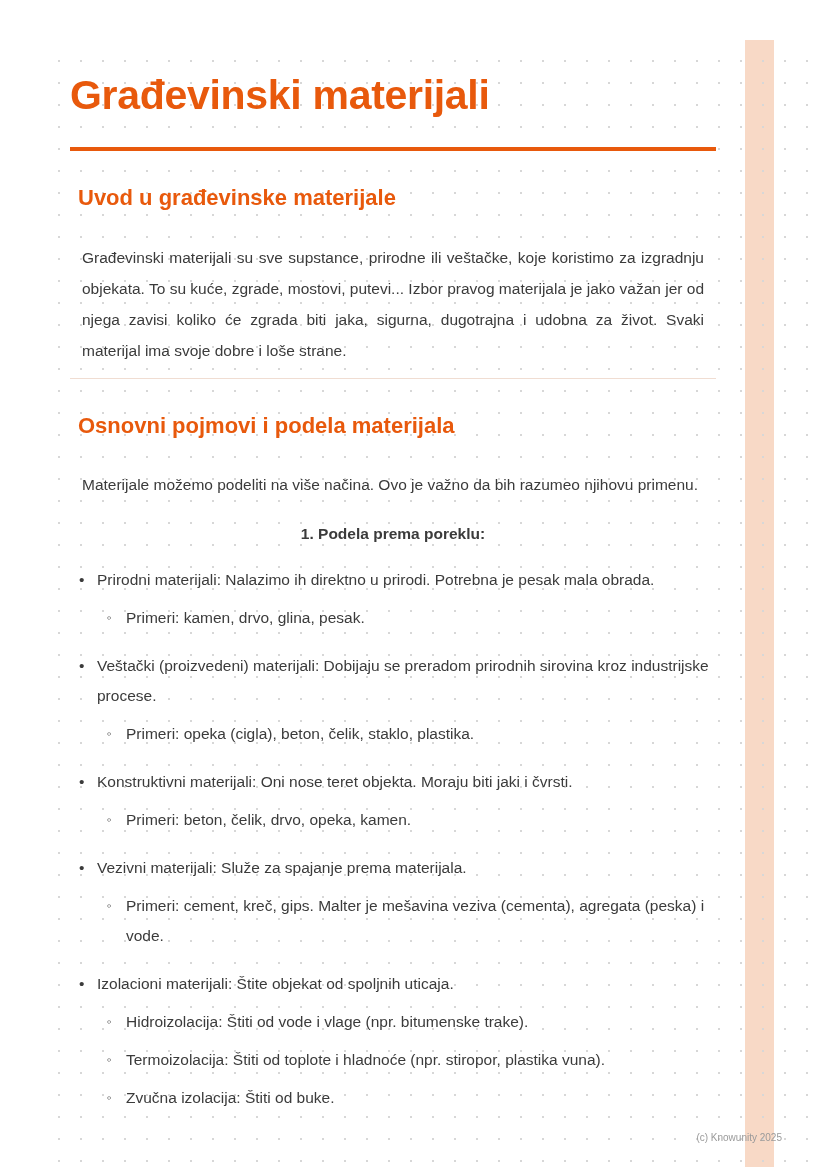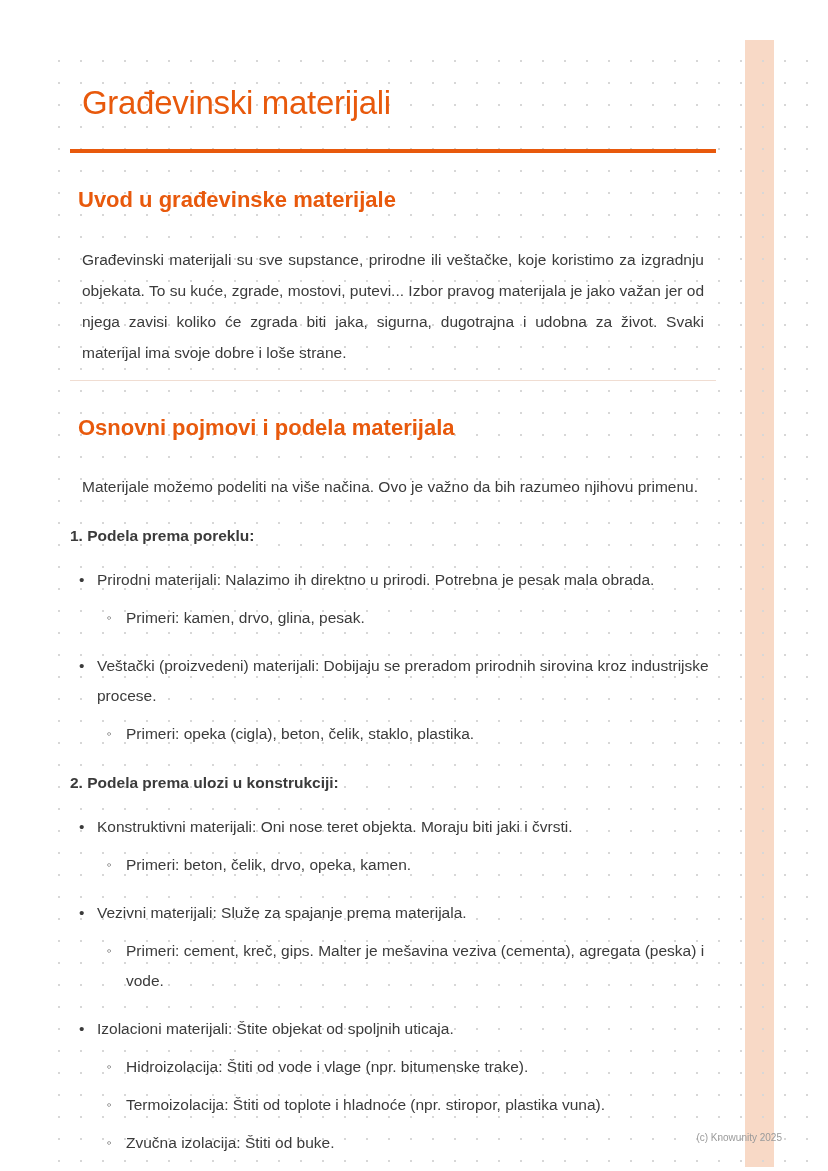--- a/index.html
+++ b/index.html
@@ -34,25 +34,25 @@
     pointer-events: none;
   }
   .content {
     position: absolute;
     left: 70px;
     width: 646px;
     top: 0;
     z-index: 2;
   }
   .doc-title {
-    margin: 12px;
+    margin: 0;
     padding-top: 70px;
-    font-size: 33px;
+    font-size: 41px;
     line-height: 1.25;
-    font-weight: normal;
+    font-weight: bold;
     letter-spacing: -0.3px;
     color: var(--accent, #e8590c);
   }
   .title-rule {
     margin-top: 26px;
     height: 4px;
     background: var(--accent, #e8590c);
     border: none;
   }
   .section-heading {
@@ -70,25 +70,26 @@
     line-height: 31px;
     text-align: justify;
   }
   .divider {
     margin-top: 12px;
     border: none;
     border-top: 1px solid #f0ddd2;
     height: 0;
   }
   .subheading {
-    margin: 0;
+    margin: 16px;
     margin-top: 18px;
     font-size: 15.5px;
     line-height: 31px;
     font-weight: bold;
+    text-align: center;
   }
   .list { margin-top: 14px; font-size: 15.5px; line-height: 30px; }
   .li1 { position: relative; padding-left: 27px; margin-bottom: 18px; }
   .mk1 { position: absolute; left: 9px; top: 0; }
   .li2 { position: relative; padding-left: 29px; margin-top: 8px; }
   .mk2 { position: absolute; left: 10px; top: 0; font-size: 13px; }
   .ltext { display: block; }
   strong { font-weight: normal; color: var(--body, #3b3b3b); }
   .footer {
     position: absolute;
@@ -131,21 +132,20 @@
         <div class="li1">
           <span class="mk1">•</span>
           <span class="ltext"><strong>Veštački (proizvedeni) materijali:</strong><span> Dobijaju se preradom prirodnih sirovina kroz industrijske procese.</span></span>
           <div class="li2">
             <span class="mk2">◦</span>
             <span class="ltext"><span>Primeri: </span><strong>opeka (cigla)</strong><span>, </span><strong>beton</strong><span>, </span><strong>čelik</strong><span>, </span><strong>staklo</strong><span>, </span><strong>plastika</strong><span>.</span></span>
           </div>
         </div>
       </div>
 
-    <p class="subheading">2. Podela prema ulozi u konstrukciji:</p>
     <div class="list">
         <div class="li1">
           <span class="mk1">•</span>
           <span class="ltext"><strong>Konstruktivni materijali:</strong><span> Oni nose teret objekta. Moraju biti jaki i čvrsti.</span></span>
           <div class="li2">
             <span class="mk2">◦</span>
             <span class="ltext"><span>Primeri: beton, čelik, drvo, opeka, kamen.</span></span>
           </div>
         </div>
         <div class="li1">

